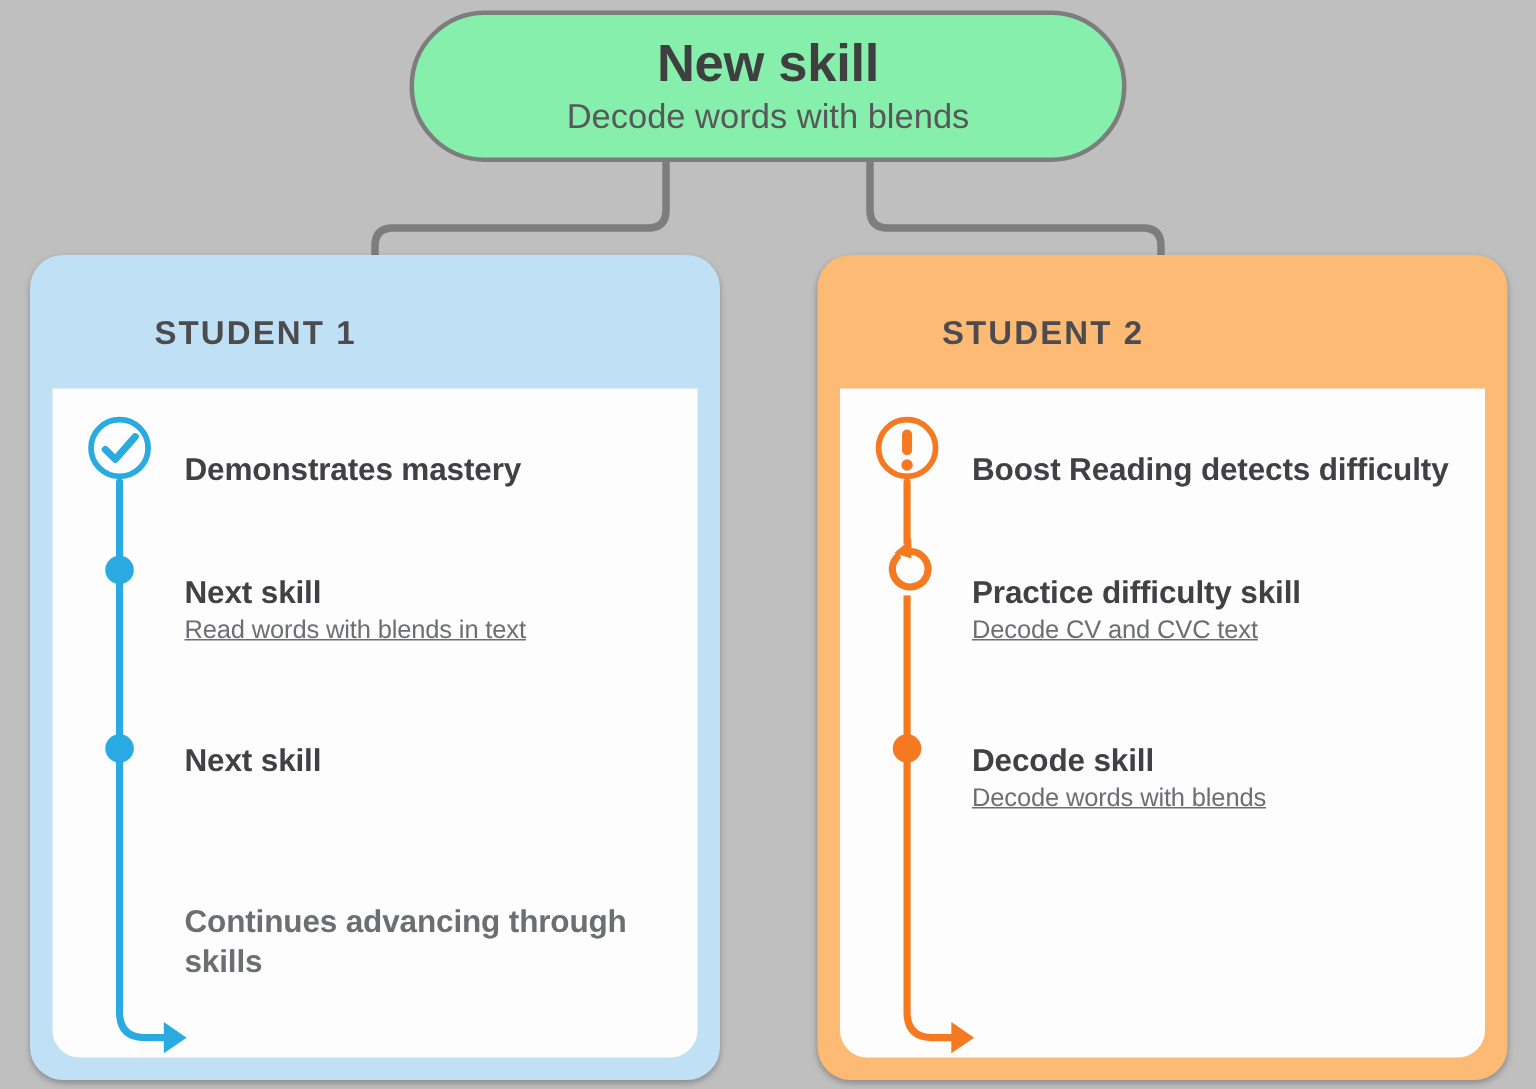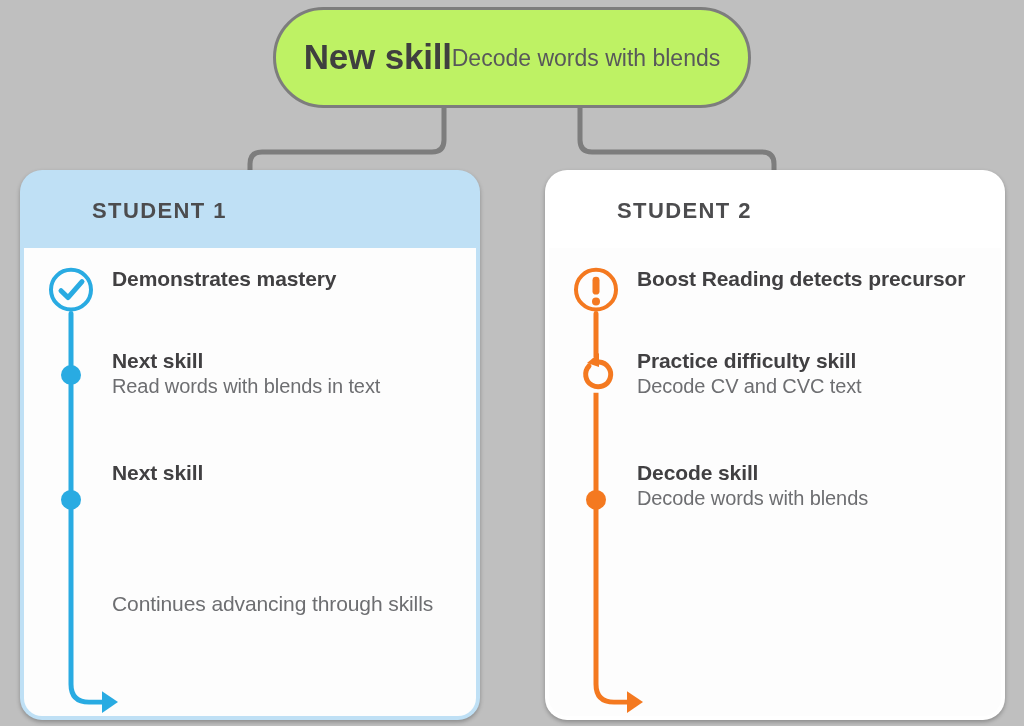--- a/index.html
+++ b/index.html
@@ -29,26 +29,26 @@
     height: 726px;
     pointer-events: none;
   }
 
   .root-node {
     position: absolute;
     left: 273px;
     top: 7px;
     width: 478px;
     height: 101px;
-    background: #bef264;
+    background: #86efac;
     border: 3px solid #7d7d7d;
     border-radius: 52px;
     box-sizing: border-box;
     display: flex;
-    flex-direction: row;
+    flex-direction: column;
     align-items: center;
     justify-content: center;
   }
   .root-title {
     font-size: 35px;
     font-weight: bold;
     color: #3f3f3f;
     letter-spacing: -0.2px;
     line-height: 1.05;
   }
@@ -64,24 +64,24 @@
     position: absolute;
     top: 170px;
     width: 460px;
     height: 550px;
     border-radius: 22px;
     box-sizing: border-box;
     box-shadow: 0 2px 4px rgba(0,0,0,0.28);
     overflow: hidden;
     display: flex;
     flex-direction: column;
-    padding: 4px;
+    padding: 15px;
   }
   .card-1 { left: 20px;  background: #bfe0f5; }
-  .card-2 { left: 545px; background: #ffffff; }
+  .card-2 { left: 545px; background: #fdba74; }
 
   .card-header {
     height: 74px;
     flex: 0 0 74px;
     display: flex;
     align-items: center;
     padding-left: 68px;
     box-sizing: border-box;
   }
   .card-header-text {
@@ -119,32 +119,35 @@
     position: absolute;
     left: 88px;
     right: 16px;
   }
   .step-title {
     font-size: 21px;
     font-weight: bold;
     color: #414042;
     line-height: 1.22;
     letter-spacing: -0.1px;
+    margin-top: 24px;
   }
   .step-sub {
-    font-size: 20px;
+    font-size: 17px;
     color: #6d6e71;
     line-height: 1.25;
     letter-spacing: -0.1px;
+    text-decoration: underline;
   }
   .step-plain {
     font-size: 21px;
     color: #6d6e71;
     line-height: 1.27;
     letter-spacing: -0.1px;
+    font-weight: bold;
   }
 
   
   .s-head  { top: 18px; }
   .s-mid1  { top: 100px; }
   .s-mid2  { top: 212px; }
   .s-tail  { top: 343px; }
 </style>
 </head>
 <body>
@@ -221,21 +224,21 @@
           <rect x="32" y="110" width="30" height="36" fill="#fdfdfd"></rect>
           <path d="M 40 119 A 12.5 12.5 0 1 0 50 115" fill="none" stroke="#f47920" stroke-width="5" stroke-linecap="round"></path>
           <path d="M 50 106 L 50 120 L 38 116 Z" fill="#f47920"></path>
         </g>
 
         <circle cx="47" cy="254" r="10" fill="#f47920"></circle>
       </svg>
 
       <div class="steps">
         <div class="step s-head">
-          <div class="step-title">Boost Reading detects precursor</div>
+          <div class="step-title">Boost Reading detects difficulty</div>
         </div>
         <div class="step s-mid1">
           <div class="step-title">Practice difficulty skill</div>
           <div class="step-sub">Decode CV and CVC text</div>
         </div>
         <div class="step s-mid2">
           <div class="step-title">Decode skill</div>
           <div class="step-sub">Decode words with blends</div>
         </div>
       </div>

